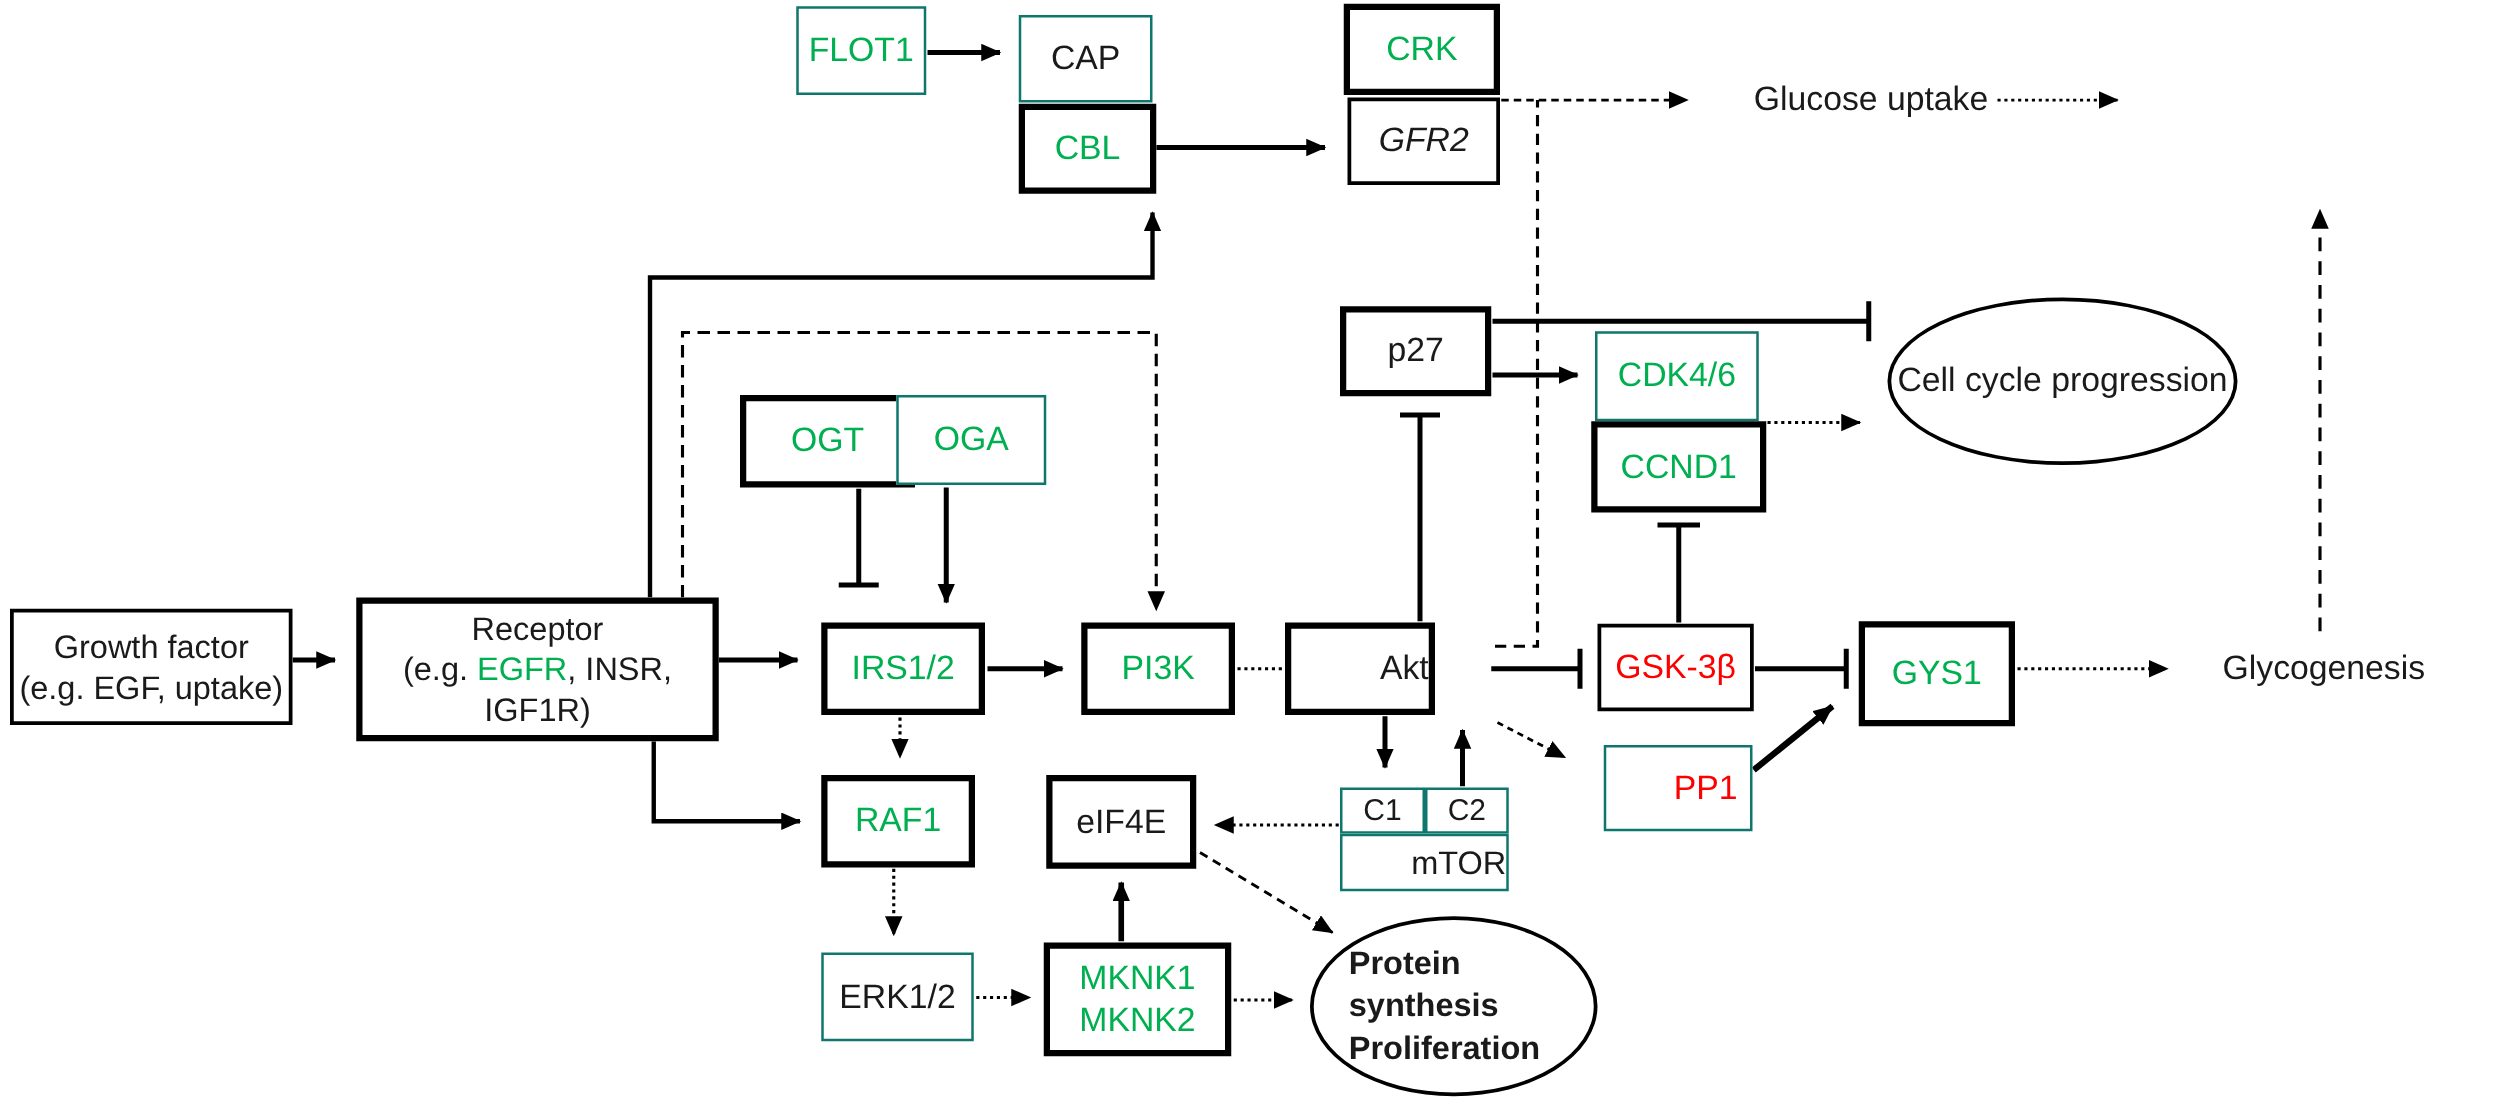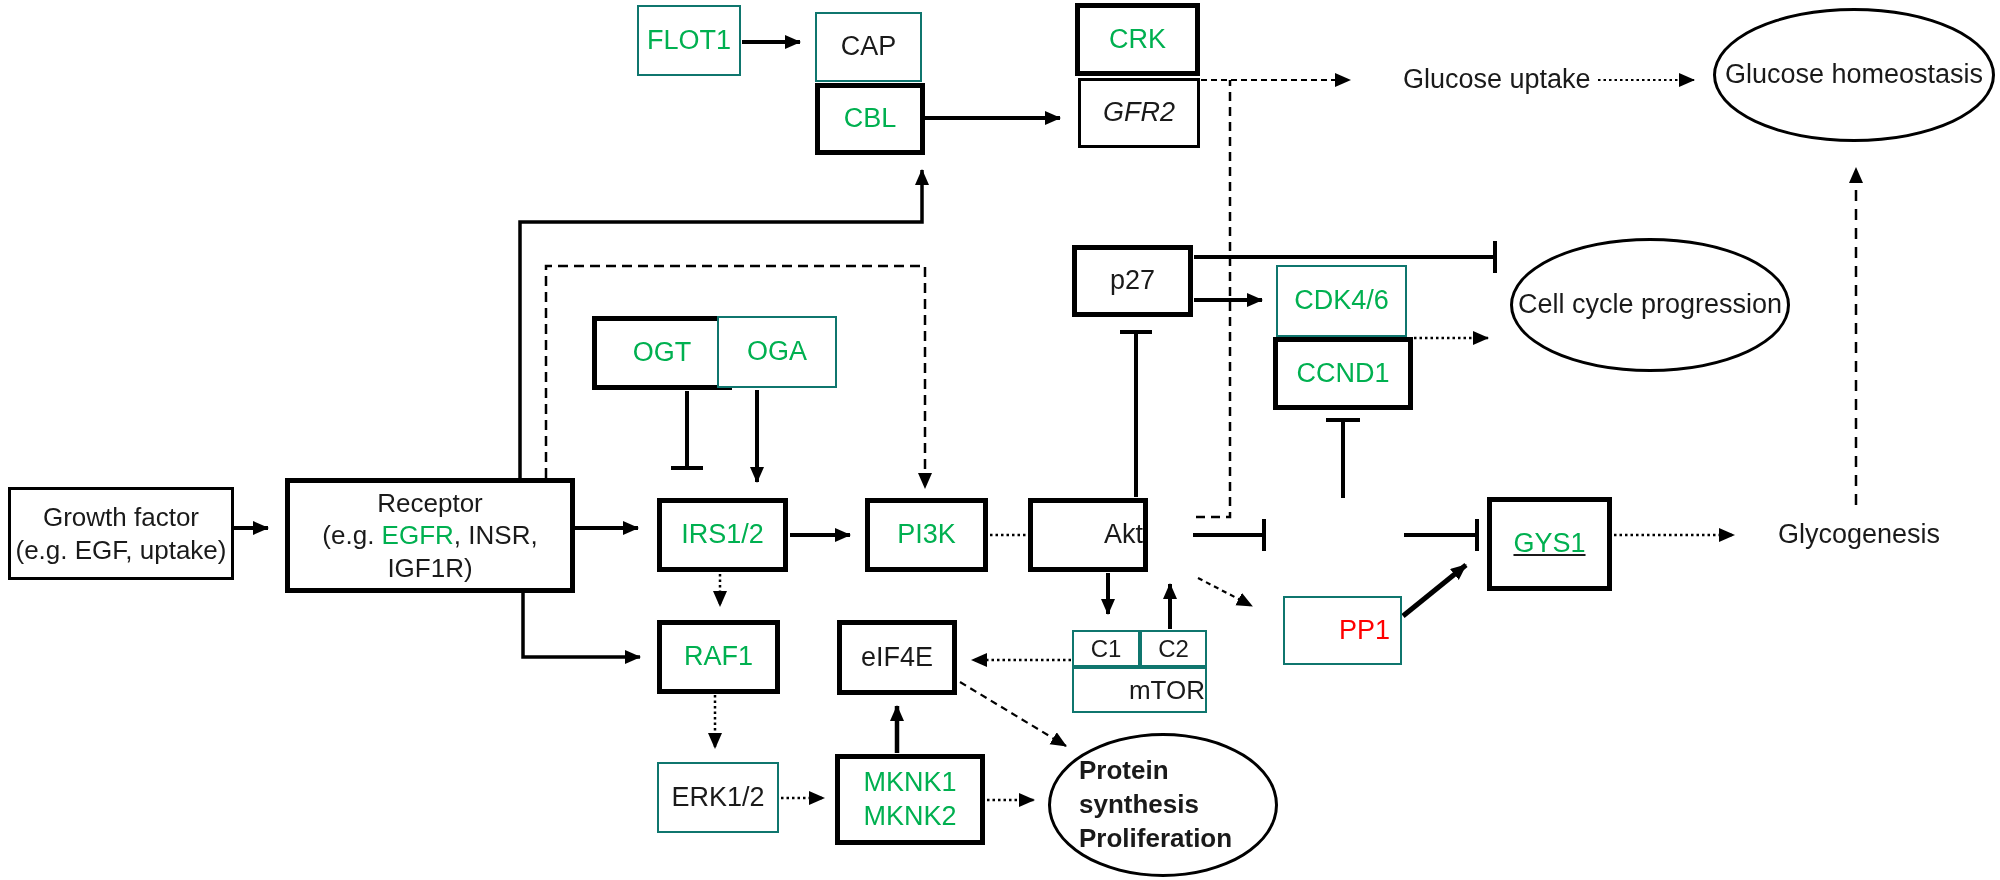--- a/index.html
+++ b/index.html
@@ -138,40 +138,40 @@
   <div class="node b5" style="left:1072px;top:245px;width:121px;height:72px;">
     <span class="black">p27</span>
   </div>
   <div class="node b2" style="left:1276px;top:265px;width:131px;height:72px;">
     <span class="green">CDK4/6</span>
   </div>
   <div class="node b5" style="left:1273px;top:337px;width:140px;height:73px;">
     <span class="green">CCND1</span>
   </div>
 
+  <div class="node b3" style="left:1278px;top:499px;width:125px;height:70px;">
+    <span class="red">GSK-3β</span>
+  </div>
   <div class="node b2" style="left:1283px;top:596px;width:119px;height:69px;padding-left:44px;">
     <span class="red">PP1</span>
   </div>
-  <div class="node b5" style="left:1487px;top:497px;width:125px;height:94px;text-decoration:underline;">
+  <div class="node b5" style="left:1487px;top:497px;width:125px;height:84px;">
     <span class="green">GYS1</span>
   </div>
 
   <div class="node b2 small" style="left:1072px;top:630px;width:68px;height:37px;">
     <span class="black">C1</span>
   </div>
   <div class="node b2 small" style="left:1140px;top:630px;width:67px;height:37px;">
     <span class="black">C2</span>
   </div>
   <div class="node b2" style="left:1072px;top:667px;width:135px;height:46px;font-size:26px;justify-content:flex-end;">
     <span class="black">mTOR</span>
   </div>
 
-  <div class="ellipse b3" style="left:1713px;top:8px;width:282px;height:134px;">
-    <span class="black">Glucose homeostasis</span>
-  </div>
   <div class="ellipse b3" style="left:1510px;top:238px;width:280px;height:134px;">
     <span class="black">Cell cycle progression</span>
   </div>
   <div class="ellipse b3" style="left:1048px;top:733px;width:230px;height:144px;font-size:26px;font-weight:bold;">
     <div class="lbl" style="text-align:left;padding-left:28px;"><span class="black">Protein synthesis</span><br>
     <span class="black">Proliferation</span></div>
   </div>
 
   <div class="freetext black" style="left:1403px;top:64px;">Glucose uptake</div>
   <div class="freetext black" style="left:1778px;top:519px;">Glycogenesis</div>

